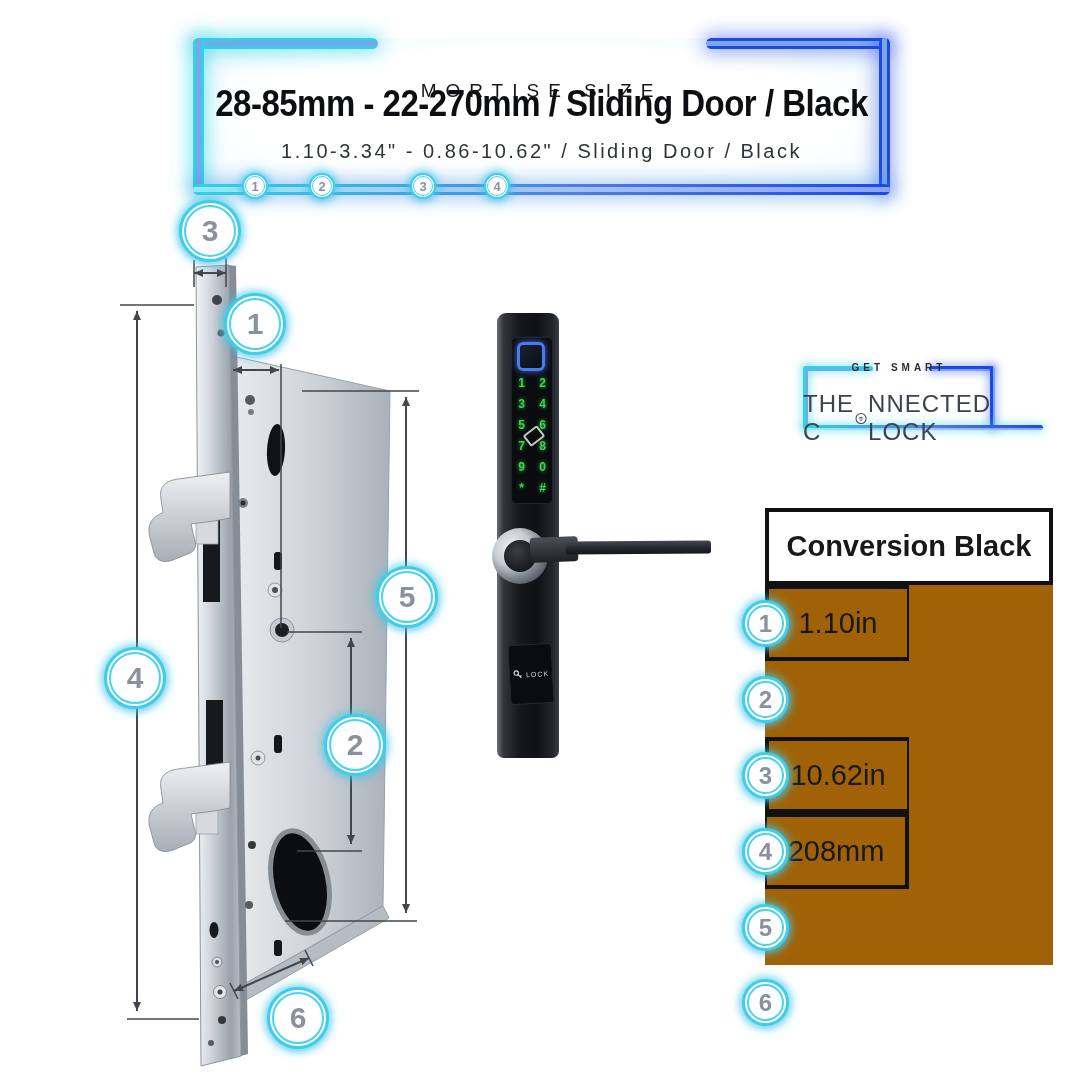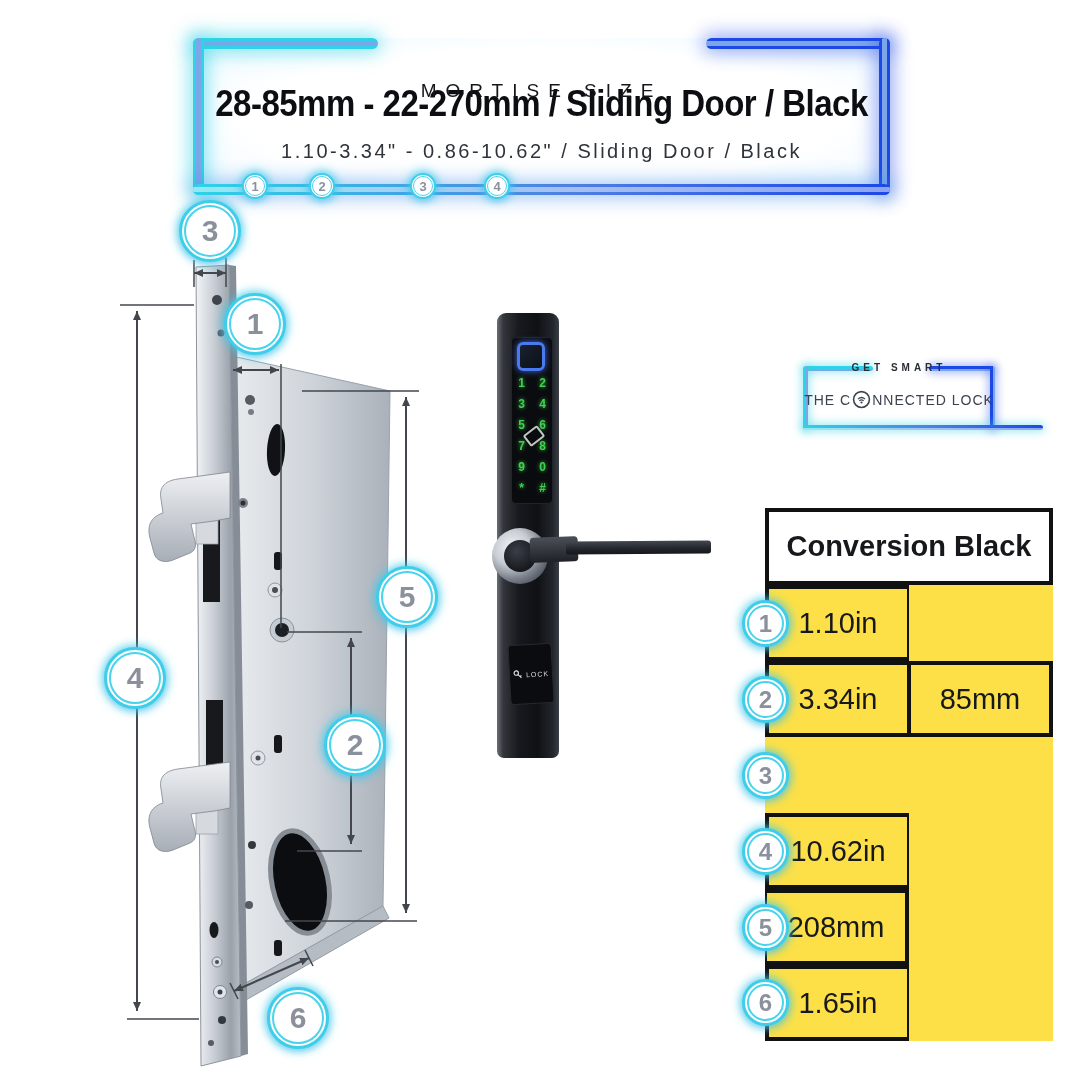--- a/index.html
+++ b/index.html
@@ -81,28 +81,28 @@
   .bf-tl{left:2px;top:0;width:68px;height:5px;border-radius:3px;}
   .bf-tr{right:2px;top:0;width:64px;height:5px;border-radius:3px;}
   .bf-l{left:0;top:0;width:5px;height:64px;border-radius:3px;}
   .bf-r{right:0;top:0;width:5px;height:64px;border-radius:3px;}
   .bf-b{left:0;bottom:0;width:240px;height:5px;border-radius:3px;}
   .brand .bar{box-shadow:0 0 8px 2px rgba(46,211,231,.45);}
   .brand .bar.blue,.brand .bar.v-blue{box-shadow:0 0 8px 2px rgba(28,72,230,.4);}
   .brand-tagline{position:absolute;top:-4px;left:0;width:100%;text-align:center;
                  font-size:10px;letter-spacing:4px;color:#2a2e35;font-weight:bold;}
   .brand-name{position:absolute;top:24px;left:0;width:100%;display:flex;align-items:center;
-              justify-content:center;font-size:14px;color:#3c4250;letter-spacing:1px;}
+              justify-content:center;font-size:24px;color:#3c4250;letter-spacing:1px;}
   .wifi-o{margin:0 1px;display:inline-block;}
 
   
   .conv-table{position:absolute;left:765px;top:508px;width:288px;z-index:3;color:#16181c;}
   .ct-header{box-sizing:border-box;height:77px;border:4px solid #111;display:flex;align-items:center;
              justify-content:center;font-size:29px;font-weight:bold;background:#fff;}
-  .ct-row{box-sizing:border-box;height:76px;display:grid;grid-template-columns:1fr 1fr;background:#fde047;}
+  .ct-row{box-sizing:border-box;height:76px;display:grid;grid-template-columns:1fr 1fr;background:#a16207;}
   .ct-cell{box-sizing:border-box;border:4px solid #111;border-right-width:2px;display:flex;align-items:center;
            justify-content:center;font-size:29px;}
   .ct-cell.right{border-left-width:2px;border-right-width:4px;}
 </style>
 </head>
 <body>
 
 <div class="canvas">
 
   <svg class="diagram-svg" width="1080" height="1080" viewBox="0 0 1080 1080">
@@ -303,33 +303,28 @@
         <span>NNECTED LOCK</span>
     </div>
   </div>
 
   <div class="conv-table">
     <div class="ct-header">Conversion Black</div>
     <div class="ct-row">
       <div class="ct-cell">1.10in</div>
     </div>
     <div class="ct-row">
-      <div class="ct-cell">3.34in</div>
-      <div class="ct-cell right">85mm</div>
-    </div>
-    <div class="ct-row">
     </div>
     <div class="ct-row">
       <div class="ct-cell">10.62in</div>
     </div>
     <div class="ct-row">
       <div class="ct-cell right">208mm</div>
     </div>
     <div class="ct-row">
-      <div class="ct-cell">1.65in</div>
     </div>
   </div>
 
   <div class="badge badge-md" style="left:742px;top:600px">
       <span>1</span>
     </div>
   <div class="badge badge-md" style="left:742px;top:676px">
       <span>2</span>
     </div>
   <div class="badge badge-md" style="left:742px;top:752px">

